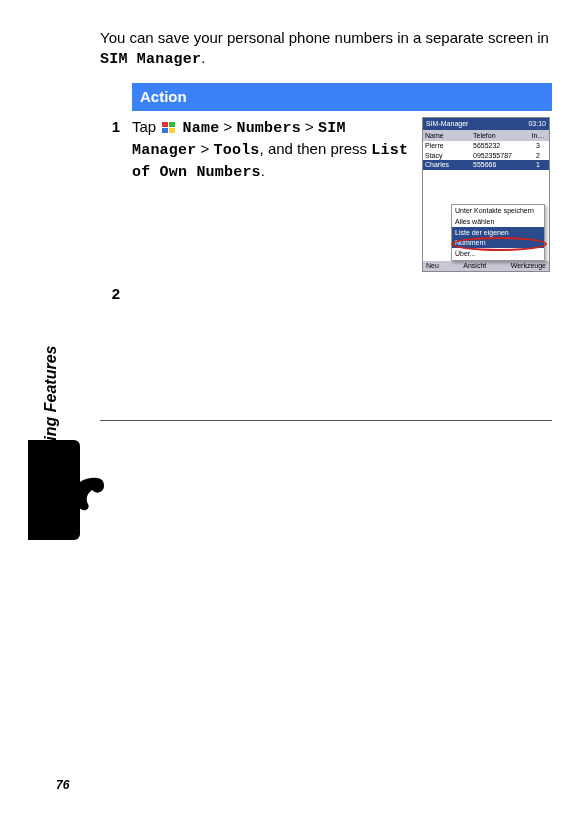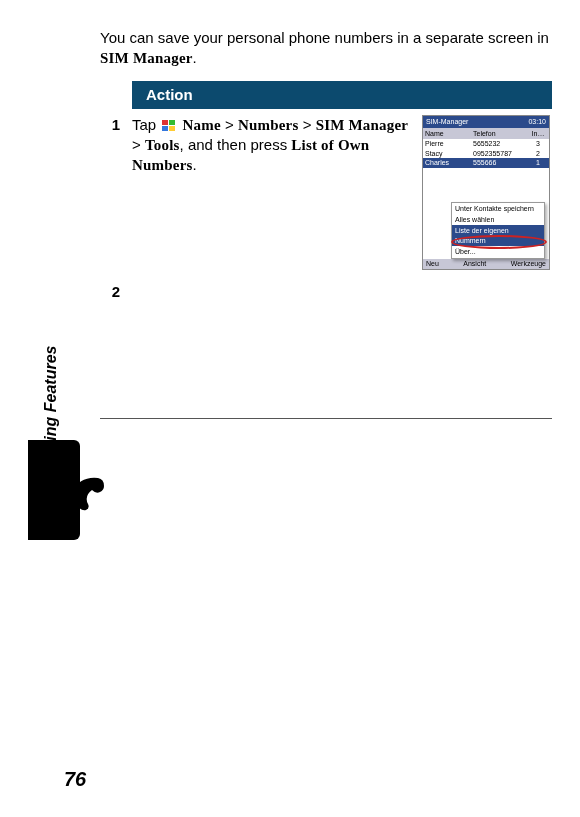--- a/index.html
+++ b/index.html
@@ -13,32 +13,32 @@
       line-height: 1.35;
     }
     .content {
       padding: 28px 28px 0 100px;
     }
     .para {
       margin-bottom: 8px;
     }
     .bold-ui {
       font-weight: 900;
-      font-family: Liberation Serif, serif;
+      font-family: Liberation Mono, monospace;
       letter-spacing: 0.2px;
     }
     .action-table {
       margin-top: 12px;
       width: 100%;
     }
     .action-header {
-      background: #0c4a6e;
+      background: #3b82f6;
       color: #fff;
       font-weight: bold;
-      padding: 4px 14px;
+      padding: 4px 8px;
       margin-left: 32px;
     }
     .action-row {
       display: flex;
       padding: 6px 0;
       min-height: 30px;
     }
     .step-num {
       width: 32px;
       font-weight: bold;
@@ -96,24 +96,24 @@
     }
     .hr {
       margin-top: 110px;
       margin-left: 0;
       border: none;
       border-top: 1px solid #555;
     }
     .pgnum {
       position: absolute;
       bottom: 24px;
-      left: 64px;
+      left: 56px;
       font-weight: bold;
       font-style: italic;
-      font-size: 20px;
+      font-size: 12px;
     }
     
     .mock {
       border: 1px solid #888;
       width: 128px;
       height: 155px;
       background: #e6e6e6;
       font-size: 7px;
       display: flex;
       flex-direction: column;

